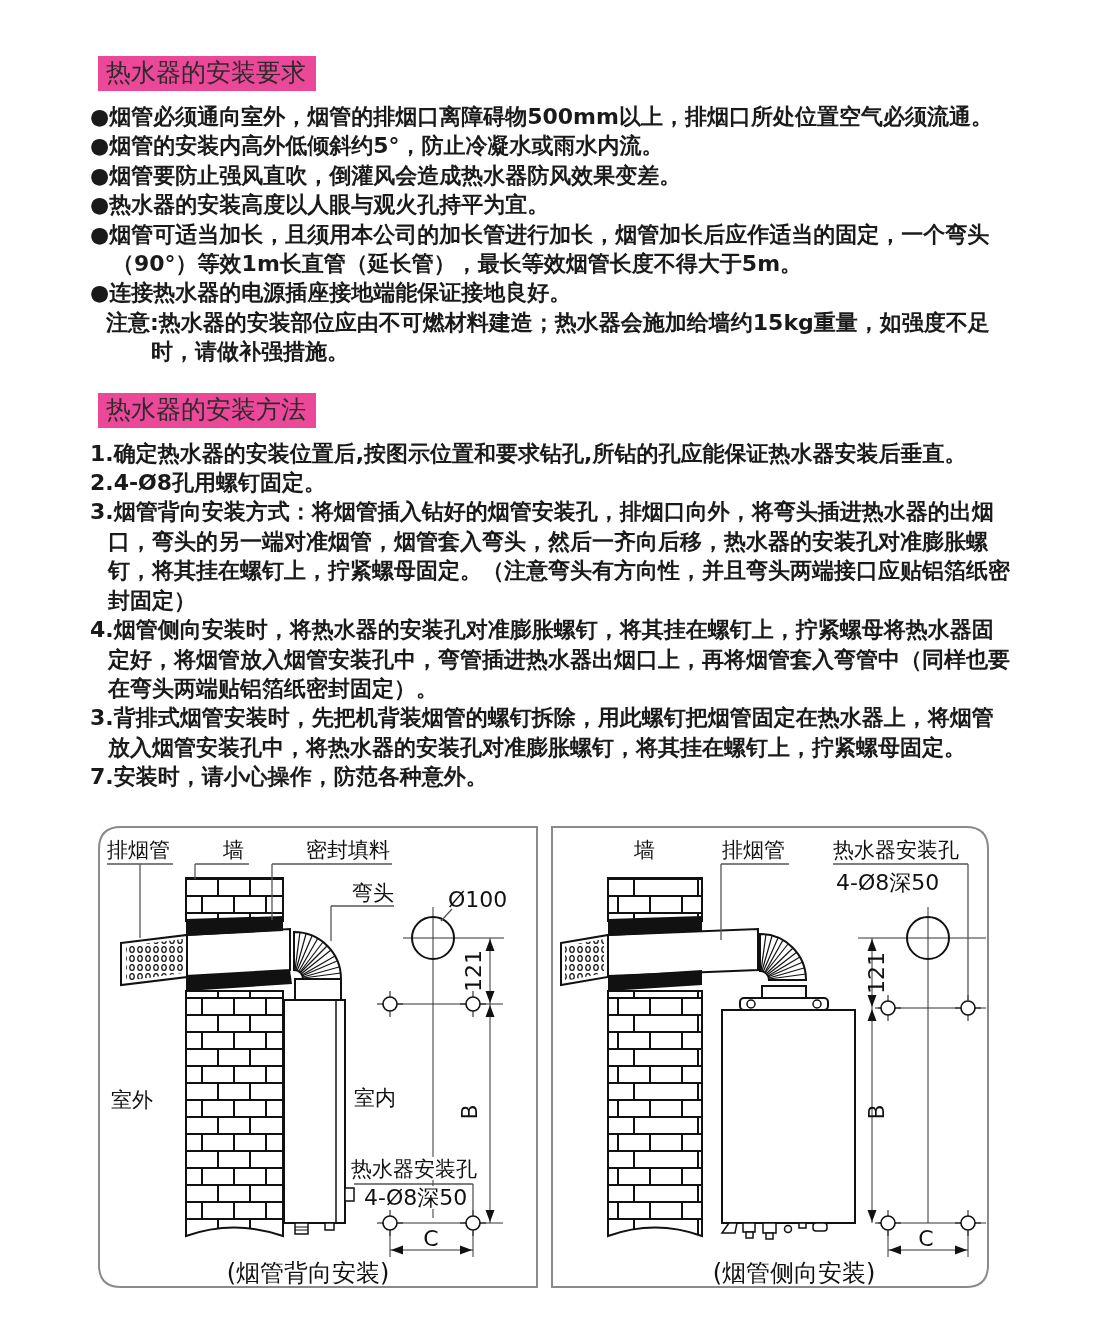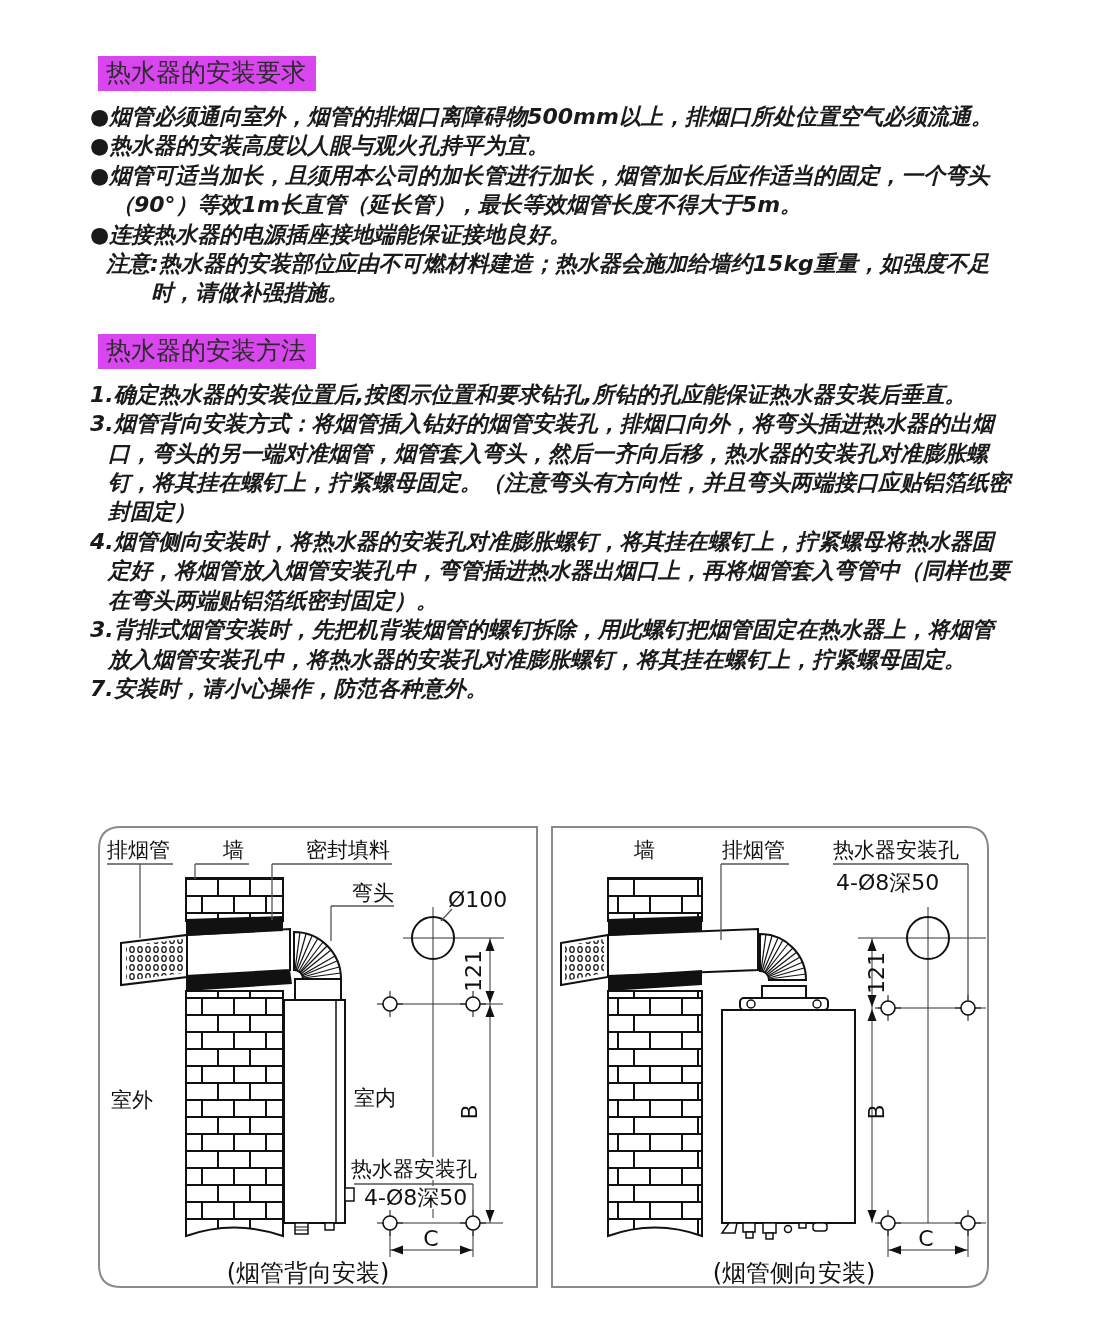--- a/index.html
+++ b/index.html
@@ -1,21 +1,21 @@
 <!DOCTYPE html>
 <html><head>
 <meta charset="utf-8">
 <style>
   html,body{margin:0;padding:0;background:#ffffff;}
   .page{position:relative;width:1093px;height:1330px;background:#fff;overflow:hidden;
         font-family:"DejaVu Sans","Liberation Sans",sans-serif;color:#1a1a1a;}
   .content{position:absolute;left:90px;top:56px;width:920px;}
-  .h-title{display:inline-block;background:#d946ef;color:#2a2a2a;font-size:25px;line-height:1.2;
+  .h-title{display:inline-block;background:#ec4899;color:#2a2a2a;font-size:25px;line-height:1.2;
            padding:2px 10px 3px 8px;margin:0 16px 11px 8px;font-weight:normal;}
-  .para{font-size:22px;line-height:29.4px;font-weight:600;letter-spacing:0;font-style:italic;}
+  .para{font-size:22px;line-height:29.4px;font-weight:600;letter-spacing:0;}
   .bullet{padding-left:22px;text-indent:-22px;}
   .note{padding-left:45px;text-indent:-45px;margin-left:16px;}
   .sec2{margin-top:26px;}
   .step{padding-left:18px;text-indent:-18px;}
   .step.gap{}
   svg.diagrams{position:absolute;left:90px;top:820px;}
   svg text{fill:#111;font-family:"DejaVu Sans","Liberation Sans",sans-serif;}
   .lbl{font-size:21px;}
   .dim{font-size:22px;}
   .cap{font-size:24px;}
@@ -23,30 +23,33 @@
 </head>
 <body>
 
 <div class="page">
   <div class="content">
 
     <div class="h-title">热水器的安装要求</div>
 
     <div>
       <div class="para bullet">●烟管必须通向室外，烟管的排烟口离障碍物500mm以上，排烟口所处位置空气必须流通。</div>
+      <div class="para bullet">●烟管的安装内高外低倾斜约5°，防止冷凝水或雨水内流。</div>
+      <div class="para bullet">●烟管要防止强风直吹，倒灌风会造成热水器防风效果变差。</div>
       <div class="para bullet">●热水器的安装高度以人眼与观火孔持平为宜。</div>
       <div class="para bullet">●烟管可适当加长，且须用本公司的加长管进行加长，烟管加长后应作适当的固定，一个弯头（90°）等效1m长直管（延长管），最长等效烟管长度不得大于5m。</div>
       <div class="para bullet">●连接热水器的电源插座接地端能保证接地良好。</div>
       <div class="para note">注意:热水器的安装部位应由不可燃材料建造；热水器会施加给墙约15kg重量，如强度不足时，请做补强措施。</div>
     </div>
 
     <div class="sec2">
       <div class="h-title">热水器的安装方法</div>
       <div>
         <div class="para step">1.确定热水器的安装位置后,按图示位置和要求钻孔,所钻的孔应能保证热水器安装后垂直。</div>
+        <div class="para step">2.4-Ø8孔用螺钉固定。</div>
         <div class="para step gap">3.烟管背向安装方式：将烟管插入钻好的烟管安装孔，排烟口向外，将弯头插进热水器的出烟口，弯头的另一端对准烟管，烟管套入弯头，然后一齐向后移，热水器的安装孔对准膨胀螺钉，将其挂在螺钉上，拧紧螺母固定。（注意弯头有方向性，并且弯头两端接口应贴铝箔纸密封固定）</div>
         <div class="para step">4.烟管侧向安装时，将热水器的安装孔对准膨胀螺钉，将其挂在螺钉上，拧紧螺母将热水器固定好，将烟管放入烟管安装孔中，弯管插进热水器出烟口上，再将烟管套入弯管中（同样也要在弯头两端贴铝箔纸密封固定）。</div>
         <div class="para step">3.背排式烟管安装时，先把机背装烟管的螺钉拆除，用此螺钉把烟管固定在热水器上，将烟管放入烟管安装孔中，将热水器的安装孔对准膨胀螺钉，将其挂在螺钉上，拧紧螺母固定。</div>
         <div class="para step">7.安装时，请小心操作，防范各种意外。</div>
       </div>
     </div>
   </div>
 
   <svg class="diagrams" width="912" height="485" viewBox="90 820 912 485">
     <defs>

